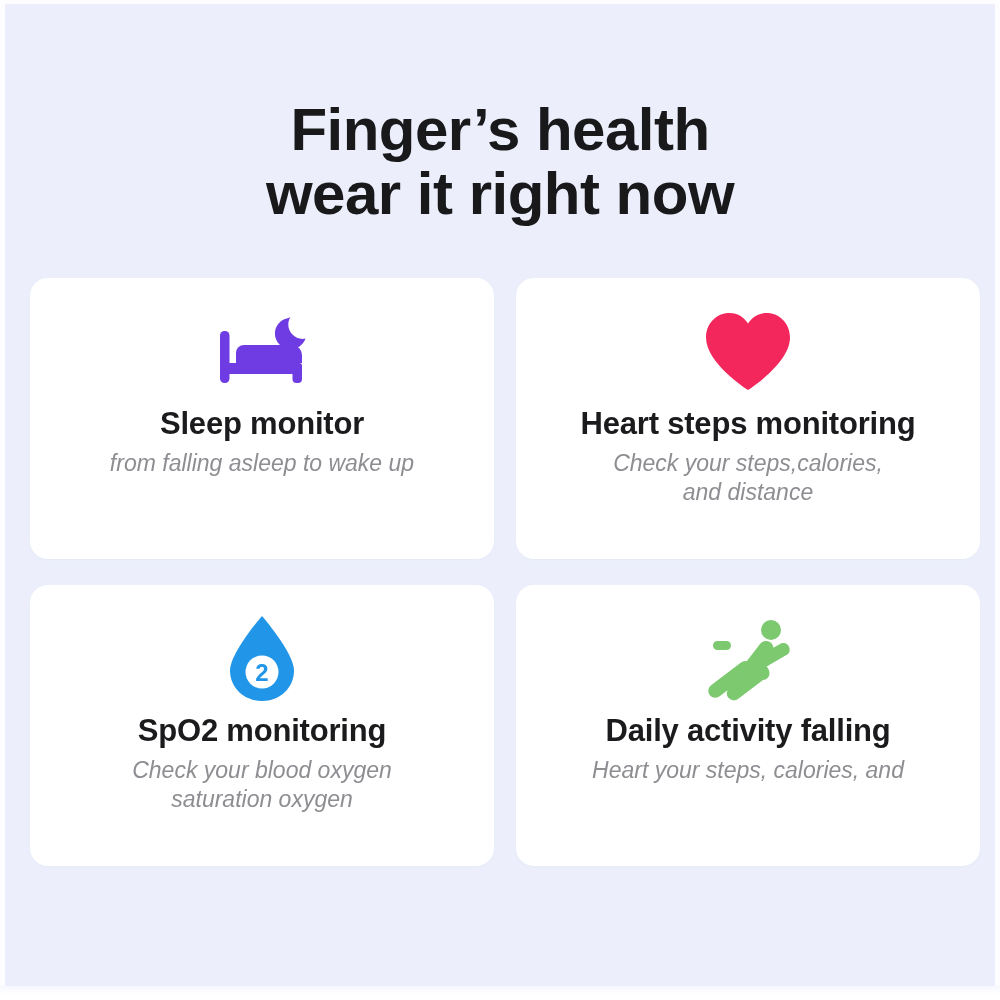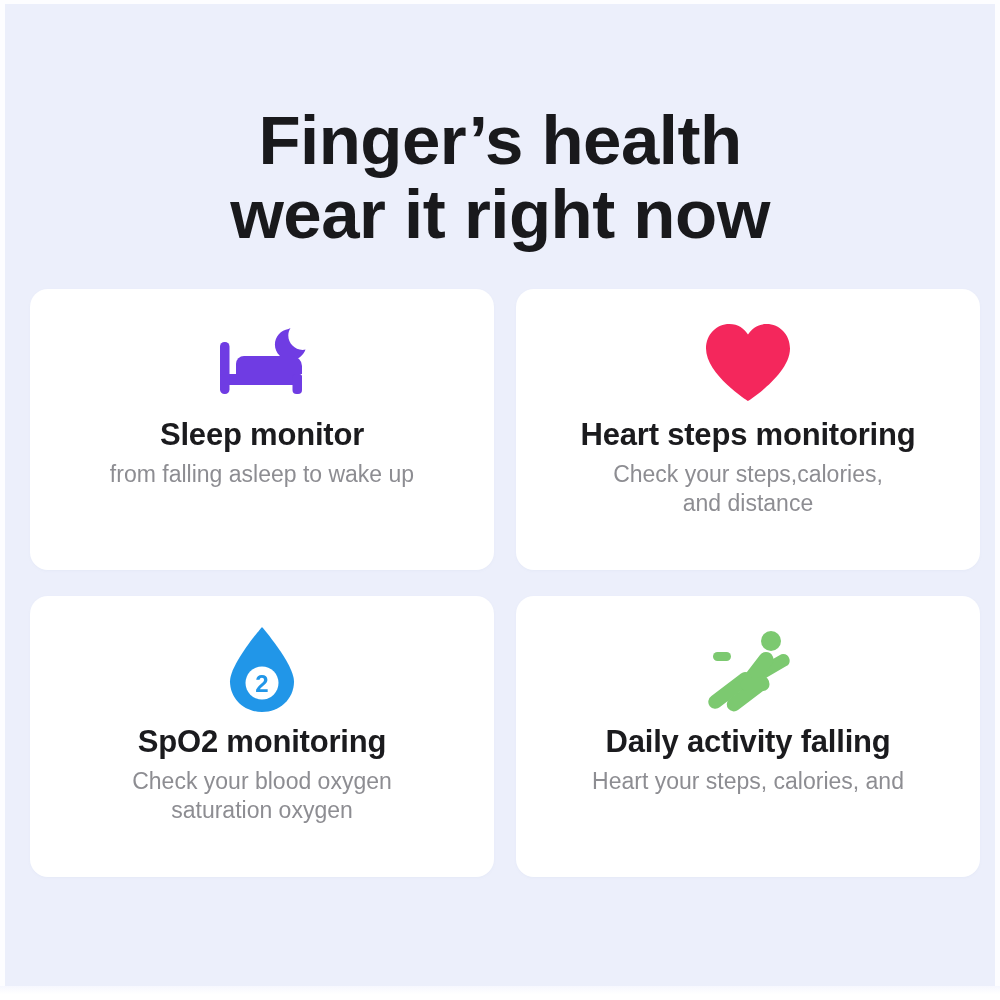--- a/index.html
+++ b/index.html
@@ -35,41 +35,40 @@
   .edge-bottom{ left: 0;  bottom: 0; width: 1000px; height: 14px;
                 background: linear-gradient(to bottom, #f6f7fe 0%, #ffffff 60%); }
 
   .headline {
     position: absolute;
     left: 0;
     top: 58px;
     width: 1000px;
     text-align: center;
     color: #19191c;
-    font-size: 69px;
+    font-size: 60px;
     font-weight: bold;
     line-height: 1.07;
     letter-spacing: -0.5px;
   }
   .headline .line {
     display: block;
     white-space: nowrap;
   }
 
   .grid {
     position: absolute;
     left: 30px;
     top: 278px;
     width: 940px;
     display: grid;
     grid-template-columns: 464px 464px;
     grid-template-rows: 281px 281px;
     column-gap: 22px;
     row-gap: 26px;
-    margin-top: 11px;
   }
 
   .card {
     background: #ffffff;
     border-radius: 18px;
     box-sizing: border-box;
     display: flex;
     flex-direction: column;
     align-items: center;
     justify-content: flex-start;
@@ -95,21 +94,21 @@
     letter-spacing: -0.2px;
   }
   .card-desc {
     margin-top: 7px;
     font-size: 23px;
     color: #8d8d92;
     text-align: center;
     line-height: 1.28;
     max-width: 420px;
   }
-  .card-desc .line { display: block; white-space: nowrap; }
+  .card-desc .line { display: block; white-space: nowrap; font-style: italic; }
 </style>
 </head>
 <body>
 
 <div class="poster">
 
   <div class="edge-top"></div>
   <div class="edge-left"></div>
   <div class="edge-right"></div>
   <div class="edge-bottom"></div>

